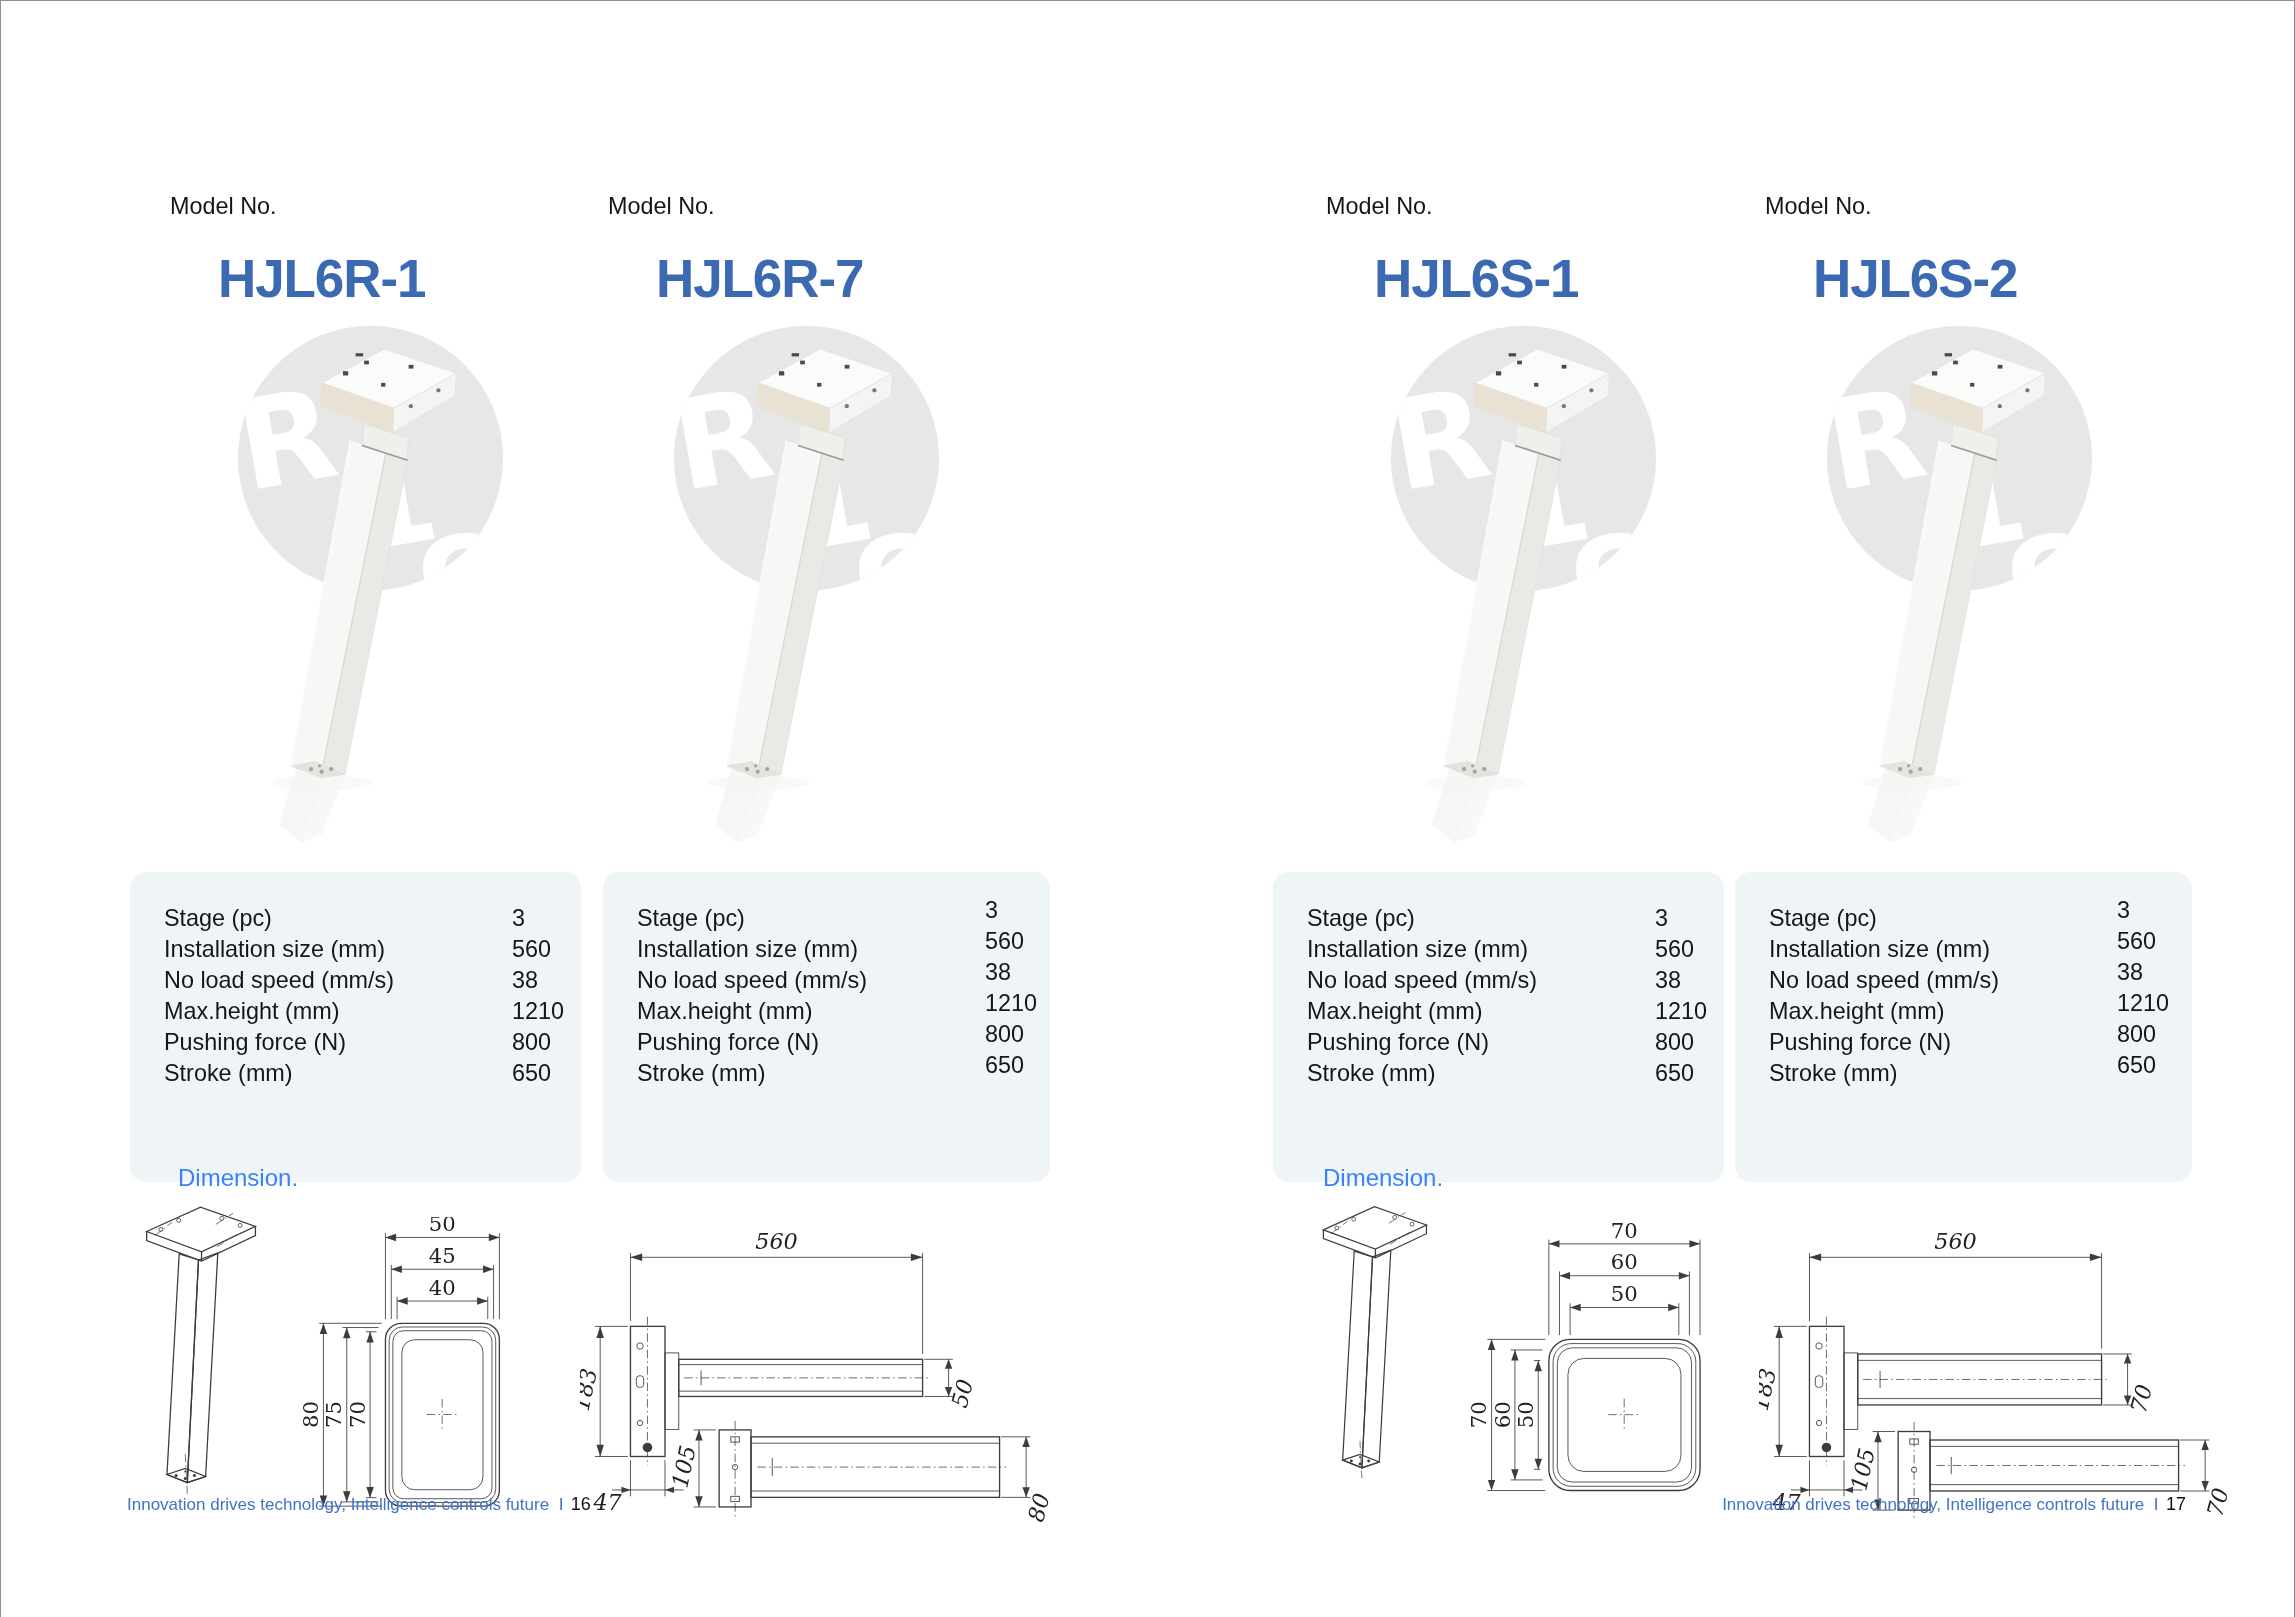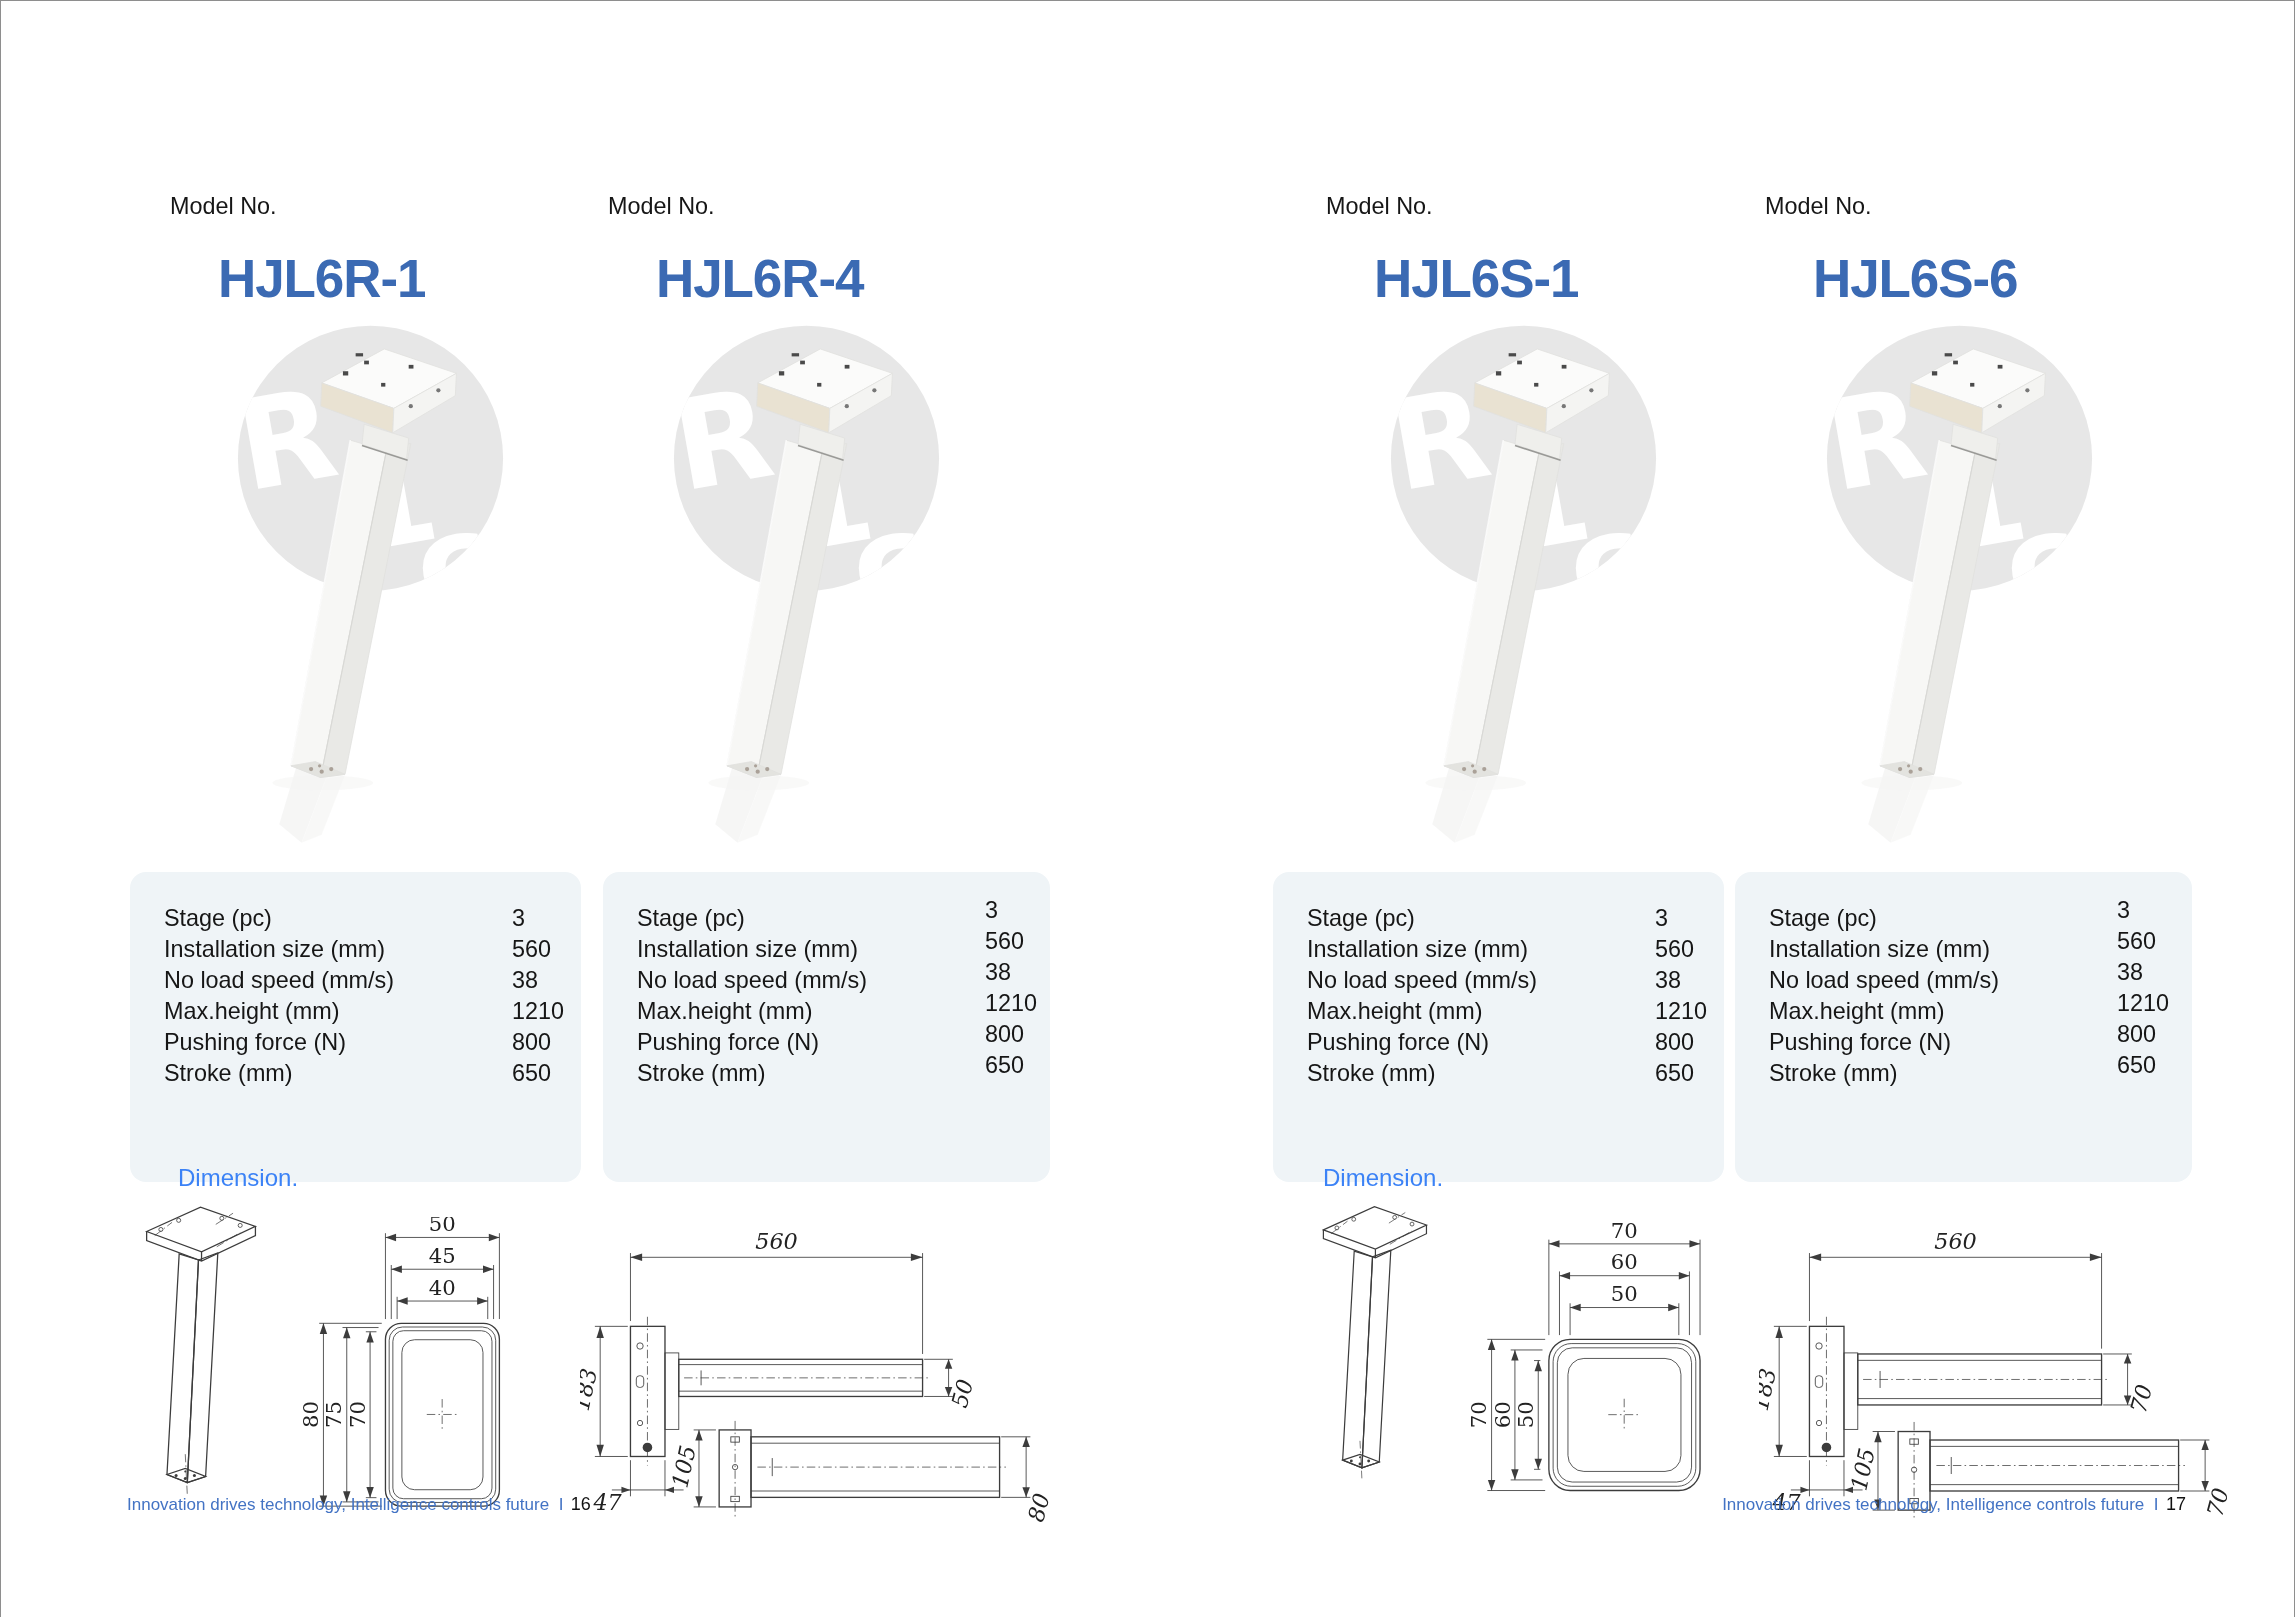--- a/index.html
+++ b/index.html
@@ -39,29 +39,29 @@
 <body>
 
 <div id="canvas">
 
   <div class="model-header" style="left:169px; top:192px;">
     <div class="model-label">Model No.</div>
     <div class="model-name">HJL6R-1</div>
   </div>
   <div class="model-header" style="left:607px; top:192px;">
     <div class="model-label">Model No.</div>
-    <div class="model-name">HJL6R-4</div>
+    <div class="model-name">HJL6R-7</div>
   </div>
   <div class="model-header" style="left:1325px; top:192px;">
     <div class="model-label">Model No.</div>
     <div class="model-name">HJL6S-1</div>
   </div>
   <div class="model-header" style="left:1764px; top:192px;">
     <div class="model-label">Model No.</div>
-    <div class="model-name">HJL6S-6</div>
+    <div class="model-name">HJL6S-2</div>
   </div>
 
   <div class="photo" style="left:221px;">
     <svg width="297" height="531" viewBox="0 0 560 1000">
       <clipPath id="wm0">
           <circle cx="280" cy="260" r="250"></circle>
         </clipPath>
       <circle class="wm-circle" cx="280" cy="260" r="250"></circle>
       <g clip-path="url(#wm0)" transform="rotate(-10 280 260)">
         <text class="wm-letter" x="40" y="280">R</text>

